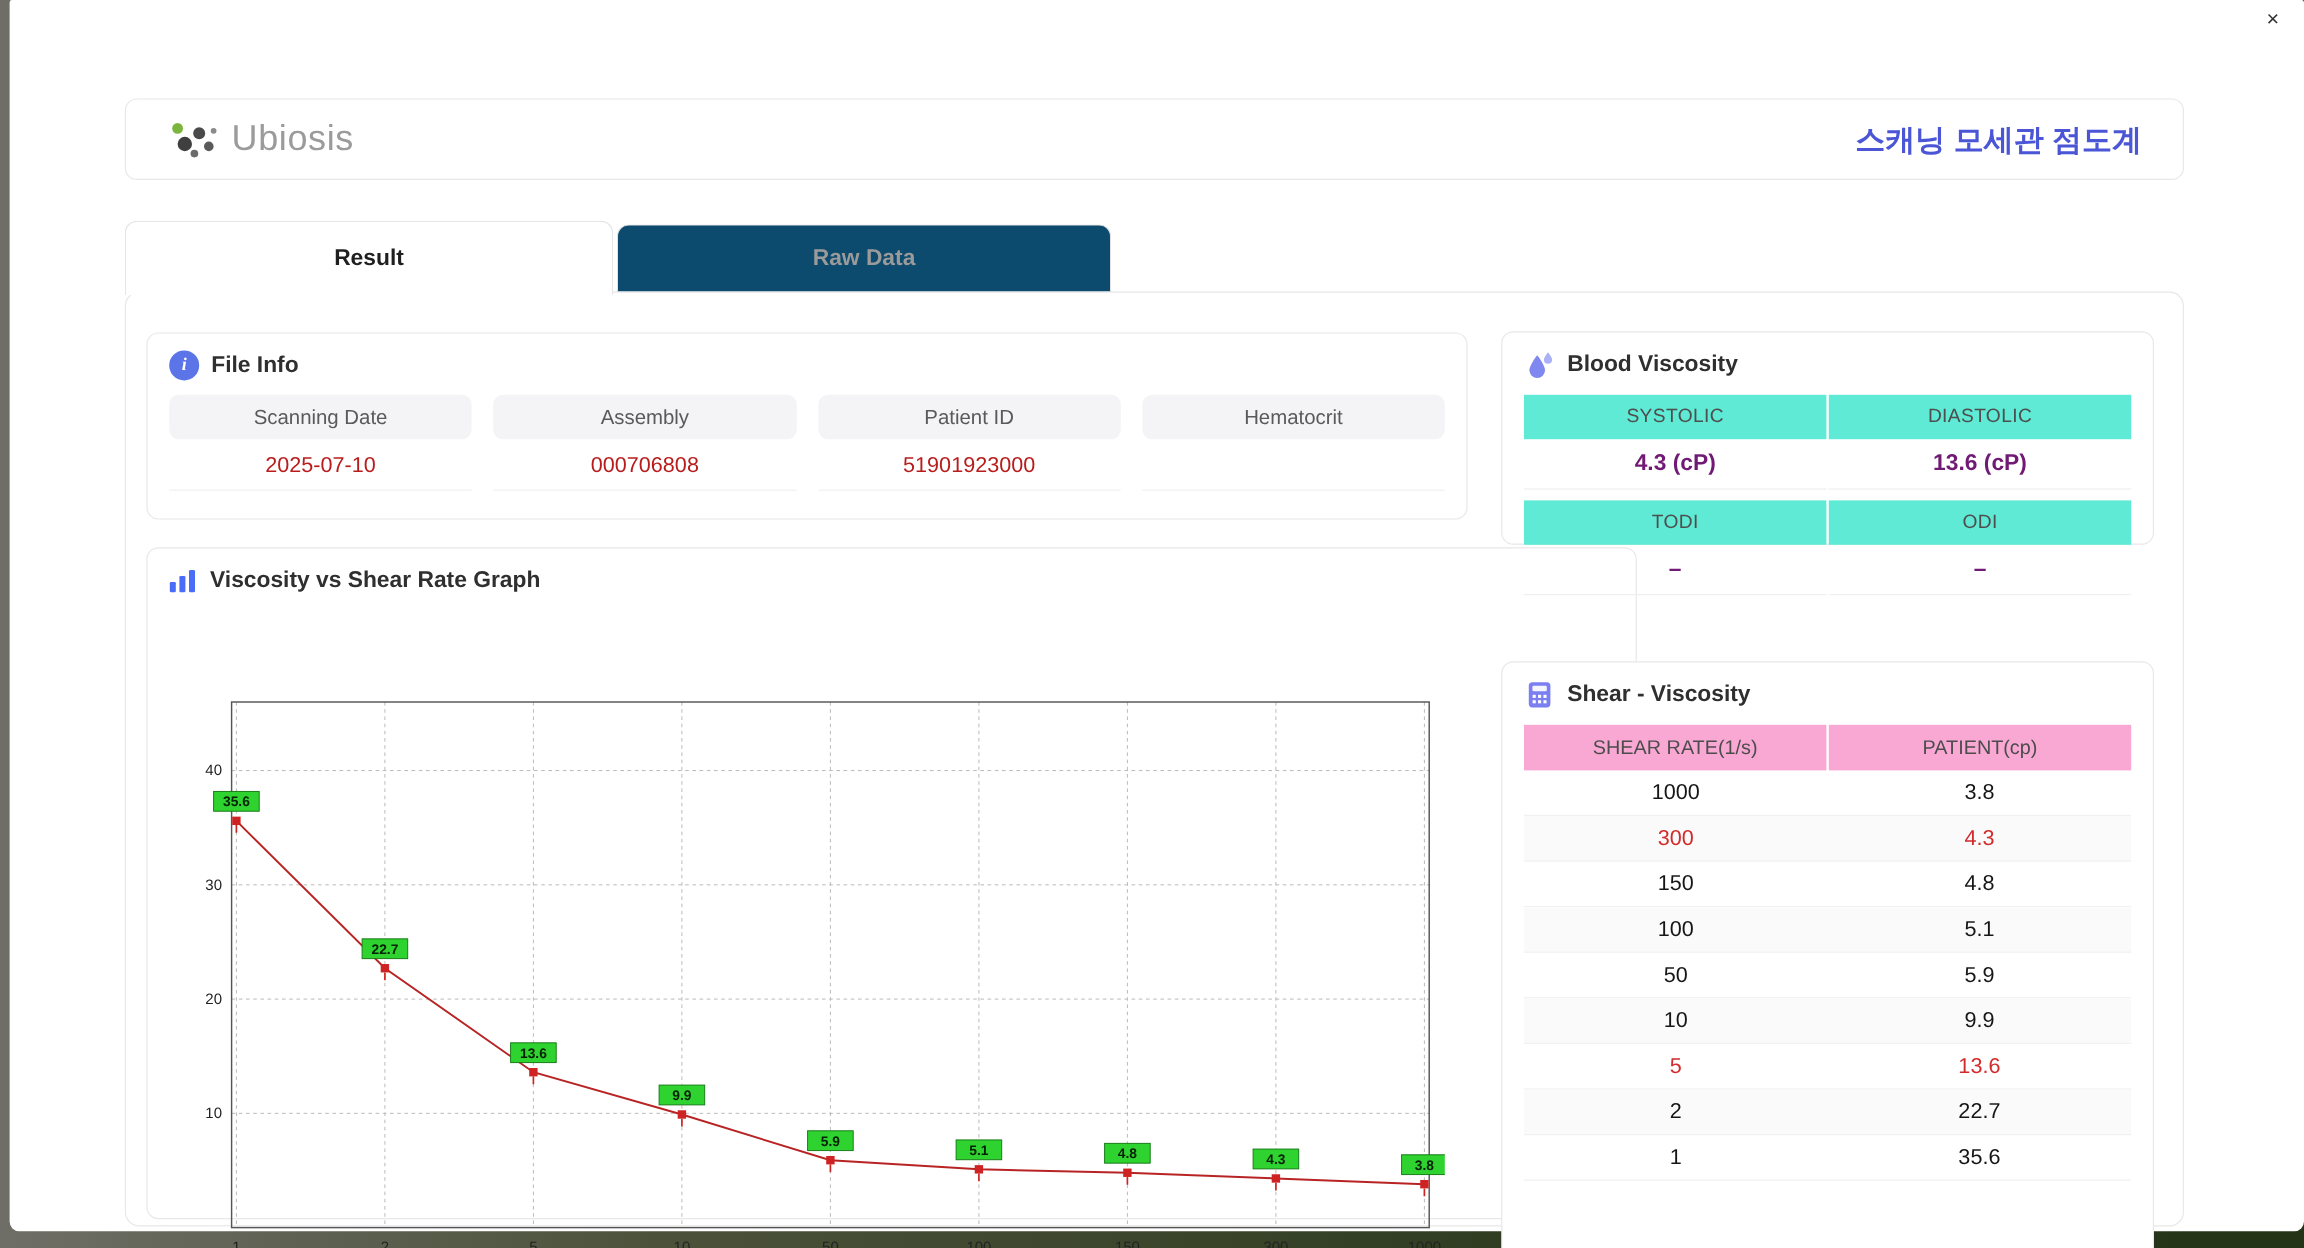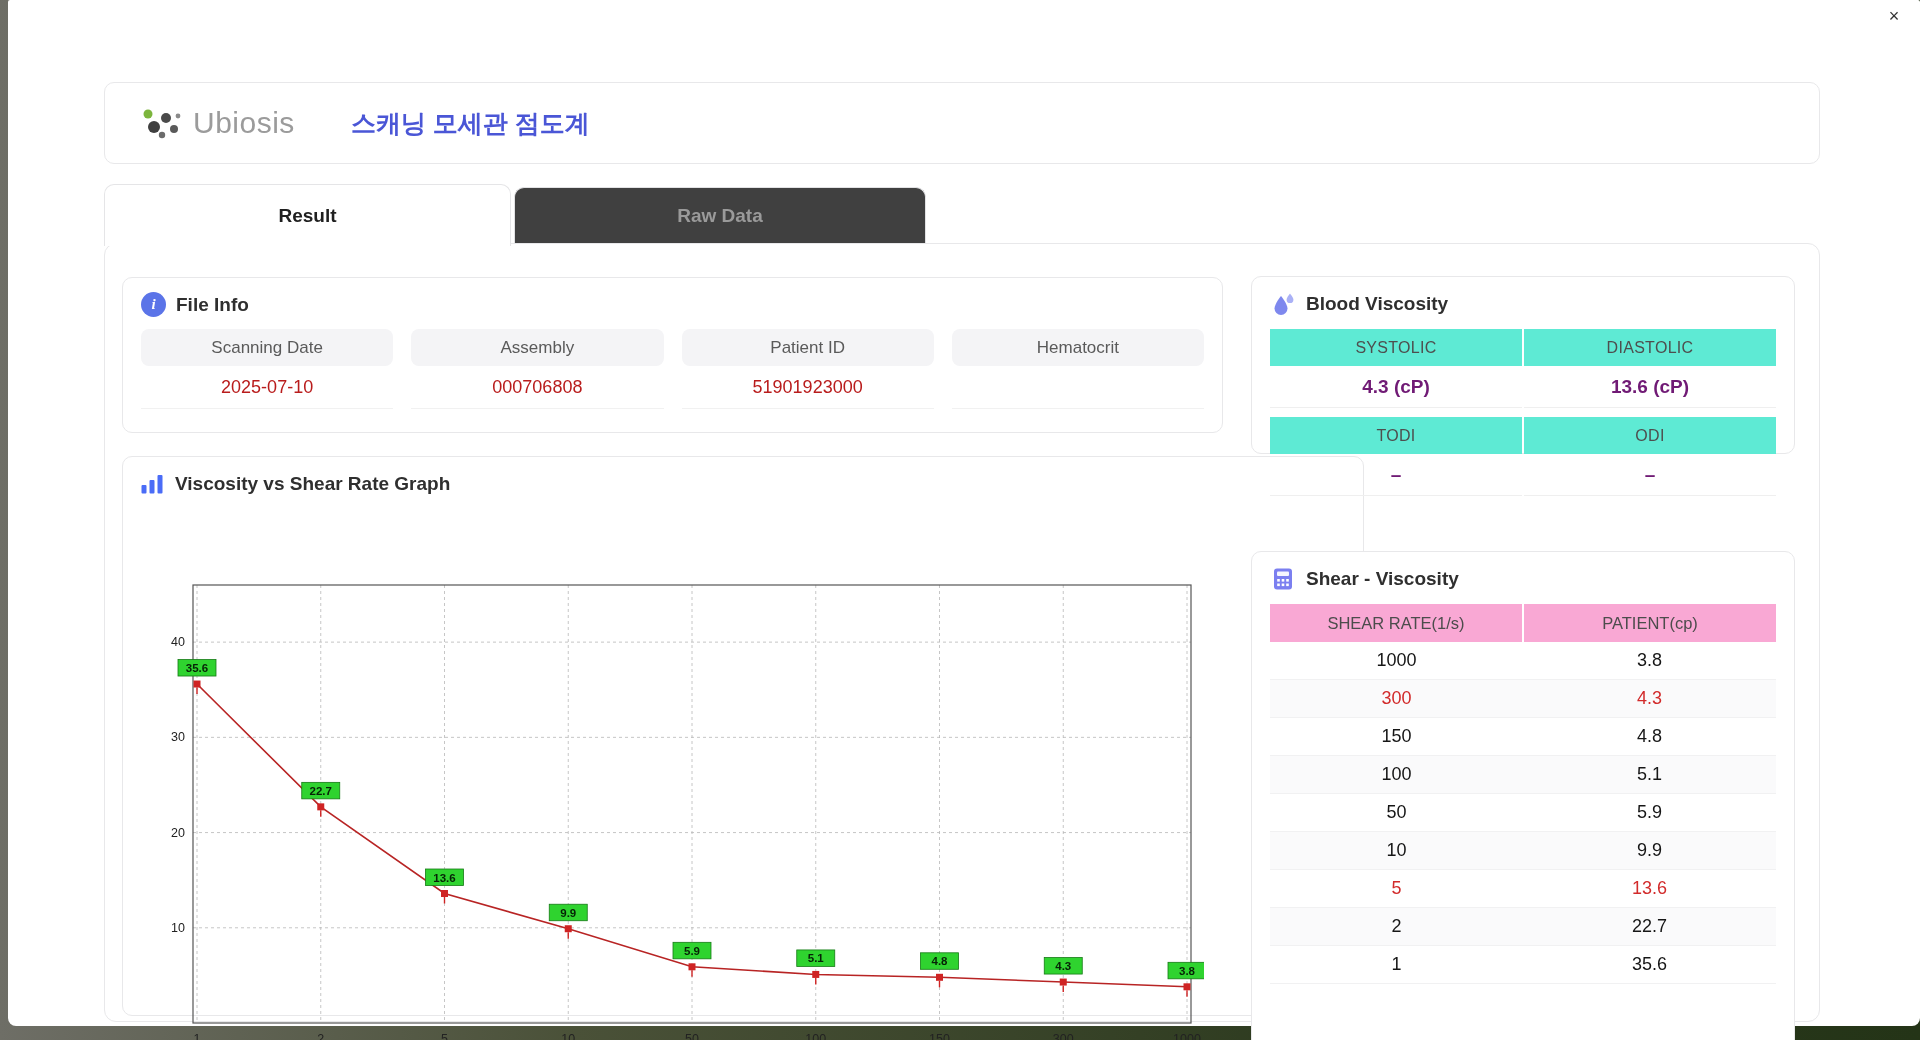--- a/index.html
+++ b/index.html
@@ -15,28 +15,28 @@
   }
   .close-btn {
     position:absolute; top:4px; right:14px; z-index:9;
     font-size:18px; color:#333; width:24px; height:24px;
     display:flex; align-items:center; justify-content:center; cursor:default;
   }
   .card {
     position:absolute; background:#fff; border:1px solid #e8e8ea; border-radius:10px; z-index:4;
   }
   
-  .header-card { left:104px; top:82px; width:1716px; height:82px; display:flex; align-items:center; padding:0 34px; gap:56px; }
+  .header-card { left:104px; top:82px; width:1716px; height:68px; display:flex; align-items:center; padding:0 34px; gap:56px;justify-content:space-between; }
   .logo { display:flex; align-items:center; gap:8px; }
   .logo-text { font-size:30px; font-weight:500; color:#9b9b9b; letter-spacing:0.5px; }
   .app-title { font-size:25px; font-weight:700; color:#4a56d6; }
   
   .tab { position:absolute; display:flex; align-items:center; justify-content:center; font-size:19px; border-radius:10px 10px 0 0; }
   .tab-active { left:104px; top:184px; width:407px; height:62px; background:#fff; border:1px solid #e5e5e7; border-bottom:none; color:#1f1f1f; font-weight:700; z-index:5; }
-  .tab-inactive { left:514px; top:187px; width:412px; height:56px; background:#404040; border:1px solid #e2e2e4; border-bottom:none; color:#9a9a9a; font-weight:600; z-index:2; }
+  .tab-inactive { left:514px; top:187px; width:412px; height:56px; background:#0c4a6e; border:1px solid #e2e2e4; border-bottom:none; color:#9a9a9a; font-weight:600; z-index:2; }
   .content-card { left:104px; top:243px; width:1716px; height:779px; border-radius:12px; z-index:3; }
   
   .card-head { display:flex; align-items:center; gap:10px; margin-bottom:12px; }
   .card-title { font-size:19px; font-weight:700; color:#2f2f2f; }
   .ic { flex:0 0 auto; }
   .info-ic { width:25px; height:25px; border-radius:50%; background:#5b74e8; color:#fff; display:flex; align-items:center; justify-content:center; font-size:15px; font-weight:700; font-family:"Liberation Serif",serif; font-style:italic; }
   
   .file-info-card { left:122px; top:277px; width:1101px; height:156px; padding:14px 18px; }
   .fields { display:grid; grid-template-columns:repeat(4,1fr); column-gap:18px; }
   .f-label { background:#f4f4f6; border-radius:8px; height:37px; display:flex; align-items:center; justify-content:center; font-size:17px; color:#5a5a5a; font-weight:500; }

